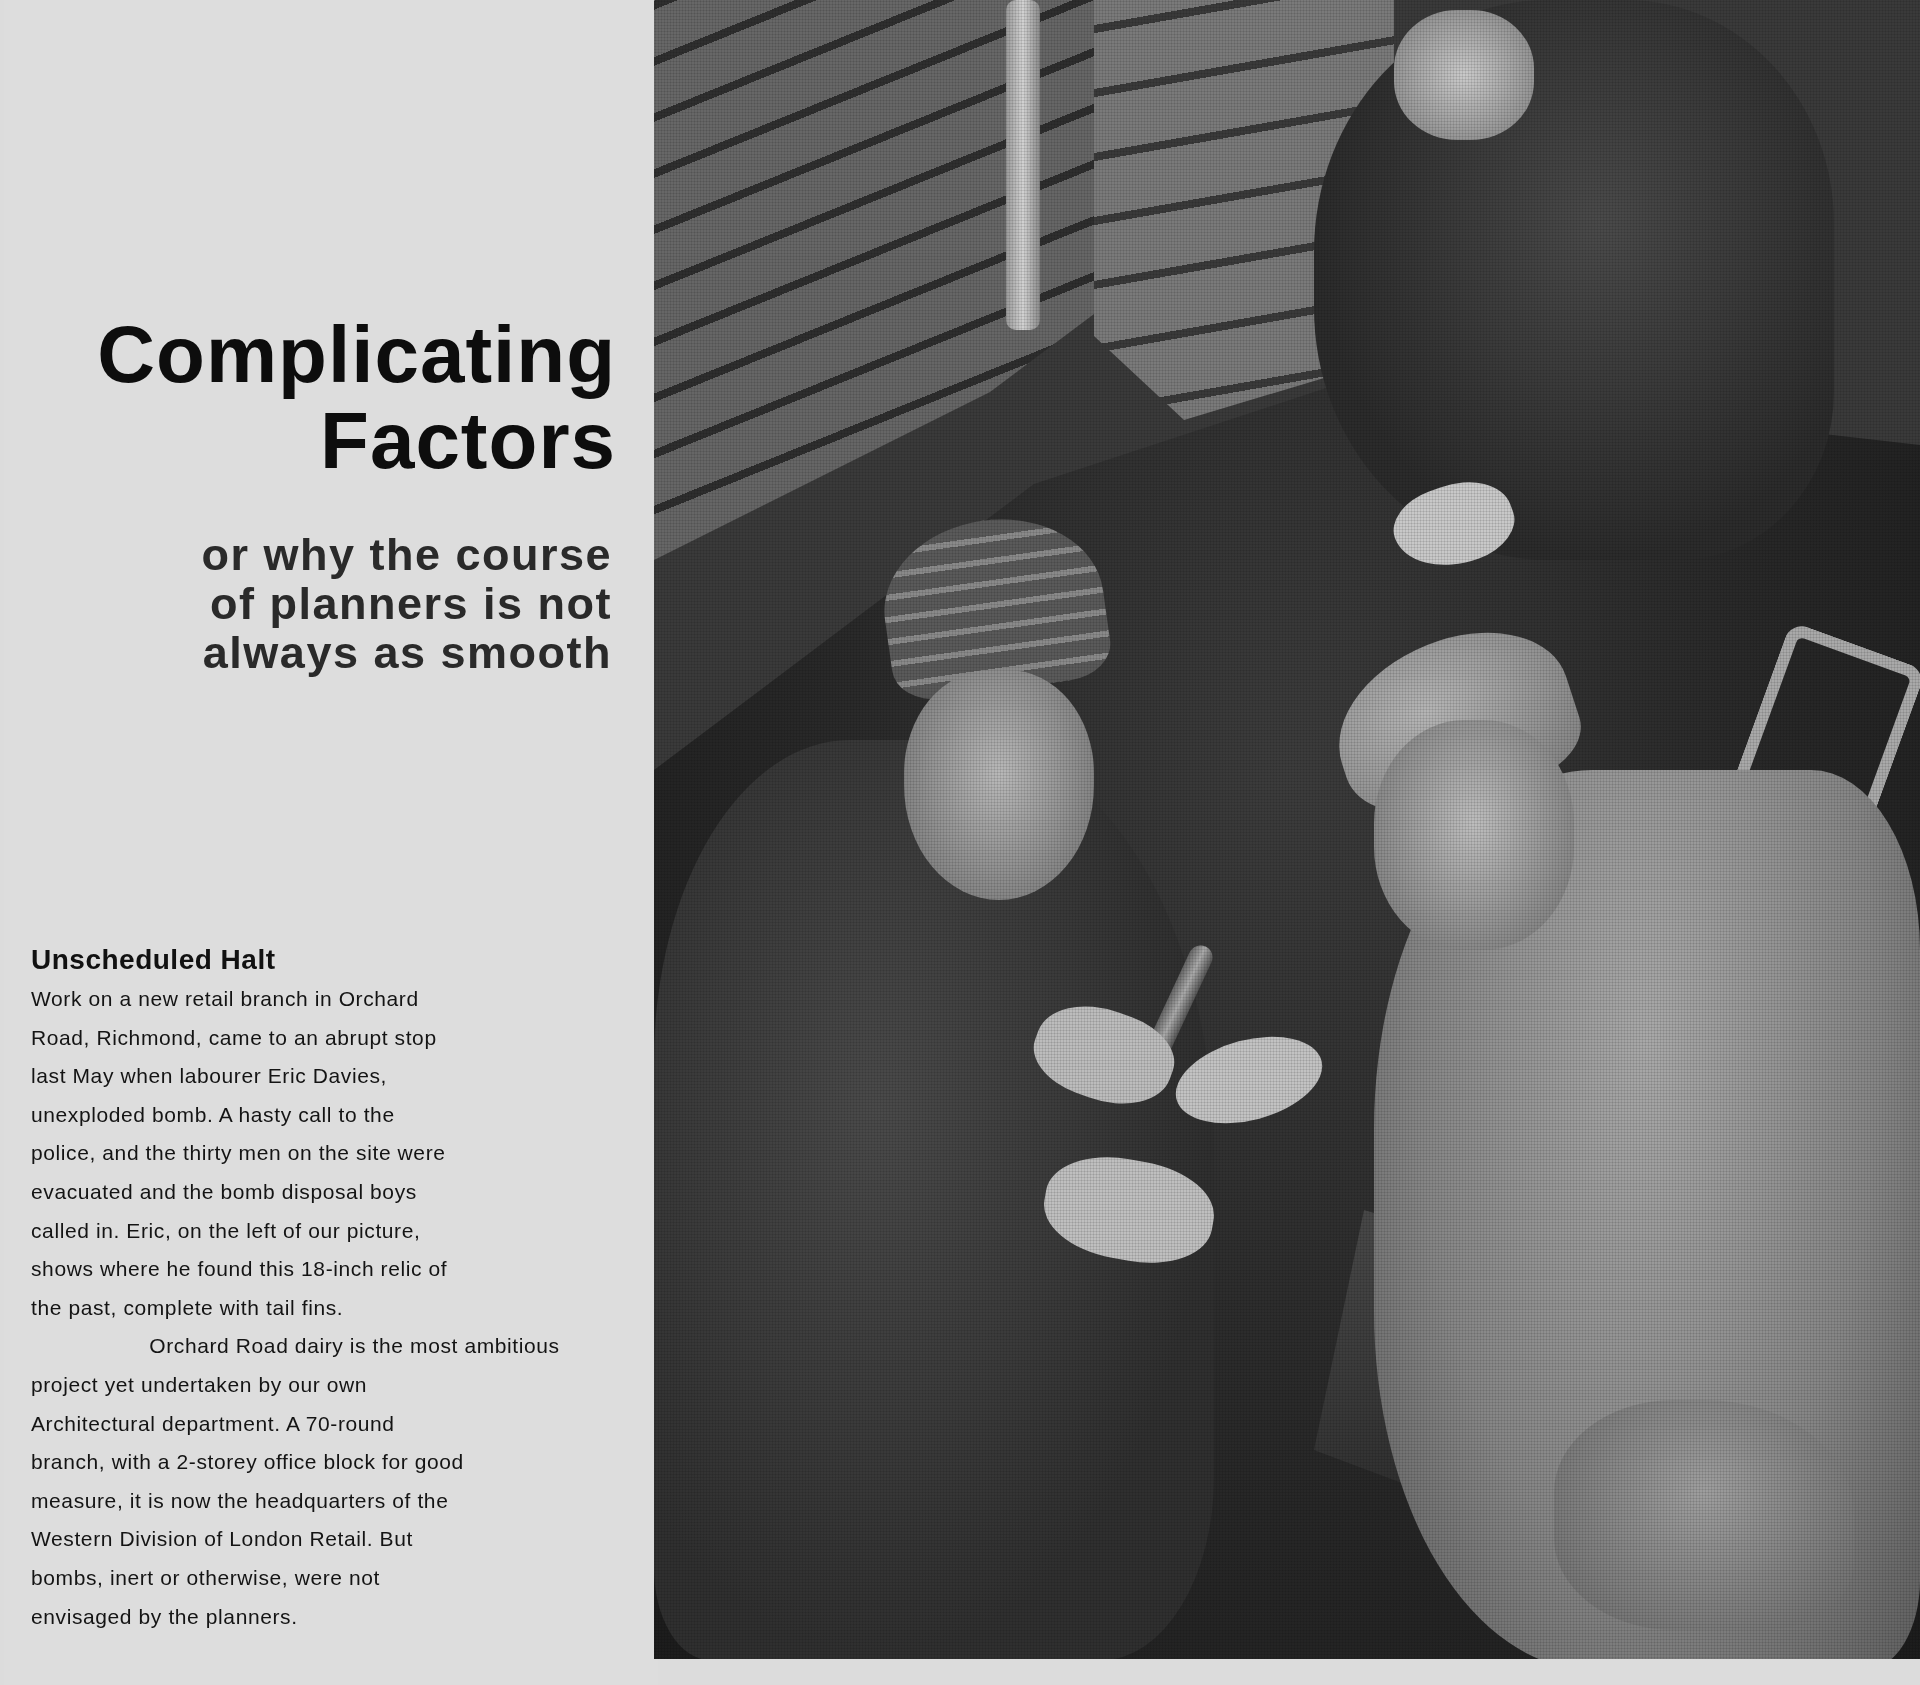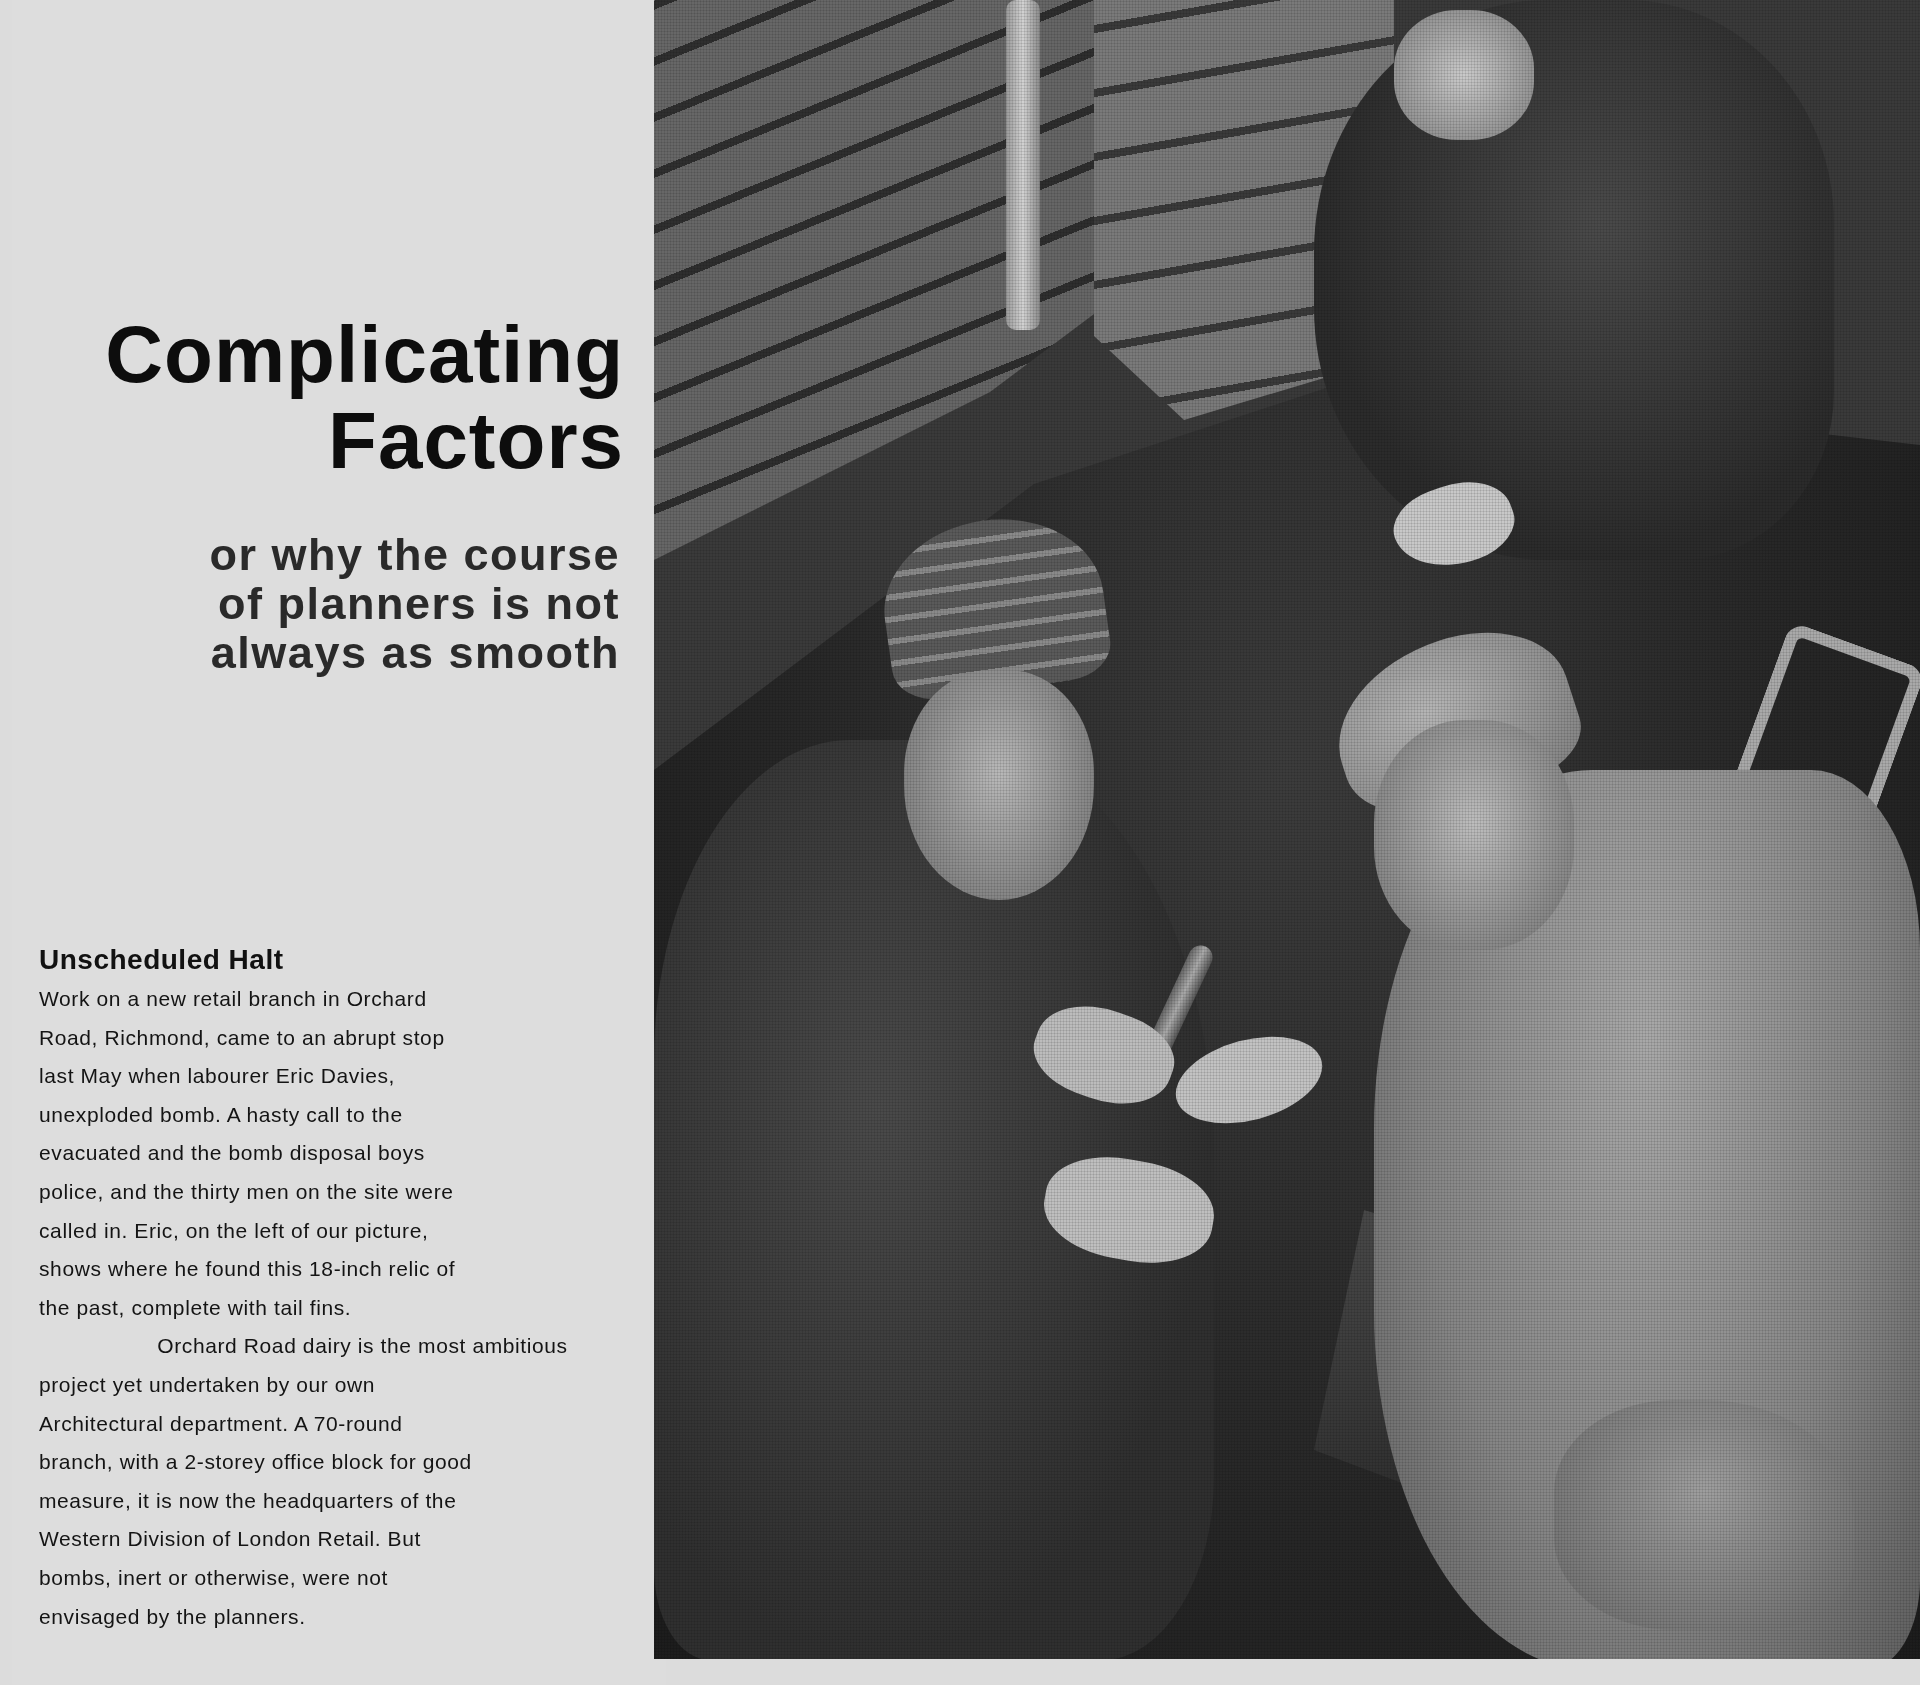--- a/index.html
+++ b/index.html
@@ -3,21 +3,21 @@
 <meta charset="utf-8">
 <style>
   html, body { margin: 0; padding: 0; }
   body {
     width: 1920px; height: 1685px; position: relative; overflow: hidden;
     background: #dcdcdc;
     font-family: "Liberation Sans", "DejaVu Sans", sans-serif;
     color: #111;
   }
   .text-col {
-    position: absolute; left: 12px; top: 0; width: 654px; height: 1685px;
+    position: absolute; left: 4px; top: 0; width: 654px; height: 1685px;
     background: #dddddd;
   }
   .title {
     position: absolute; left: 8px; top: 312px; width: 604px;
     text-align: right; font-weight: bold; font-size: 80px; line-height: 86px;
     color: #0d0d0d; letter-spacing: 1px; margin: 0;
   }
   .title span { display: block; }
   .subtitle {
     position: absolute; left: 100px; top: 530px; width: 508px;
@@ -154,22 +154,22 @@
     <span>always as smooth</span>
   </h2>
 
   <h3 class="section-heading">Unscheduled Halt</h3>
 
   <div class="body-text">
     <span class="line">Work on a new retail branch in Orchard</span>
     <span class="line">Road, Richmond, came to an abrupt stop</span>
     <span class="line">last May when labourer Eric Davies,</span>
     <span class="line">unexploded bomb. A hasty call to the</span>
+    <span class="line">police, and the thirty men on the site were</span>
     <span class="line">evacuated and the bomb disposal boys</span>
-    <span class="line">police, and the thirty men on the site were</span>
     <span class="line">called in. Eric, on the left of our picture,</span>
     <span class="line">shows where he found this 18-inch relic of</span>
     <span class="line">the past, complete with tail fins.</span>
     <span class="line indent">Orchard Road dairy is the most ambitious</span>
     <span class="line">project yet undertaken by our own</span>
     <span class="line">Architectural department. A 70-round</span>
     <span class="line">branch, with a 2-storey office block for good</span>
     <span class="line">measure, it is now the headquarters of the</span>
     <span class="line">Western Division of London Retail. But</span>
     <span class="line">bombs, inert or otherwise, were not</span>

